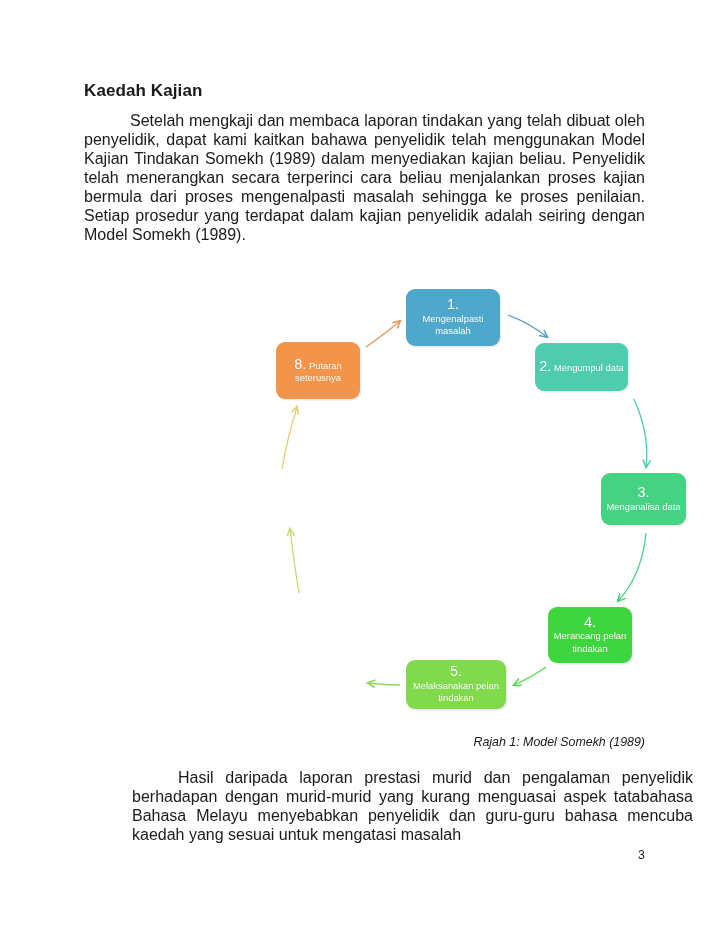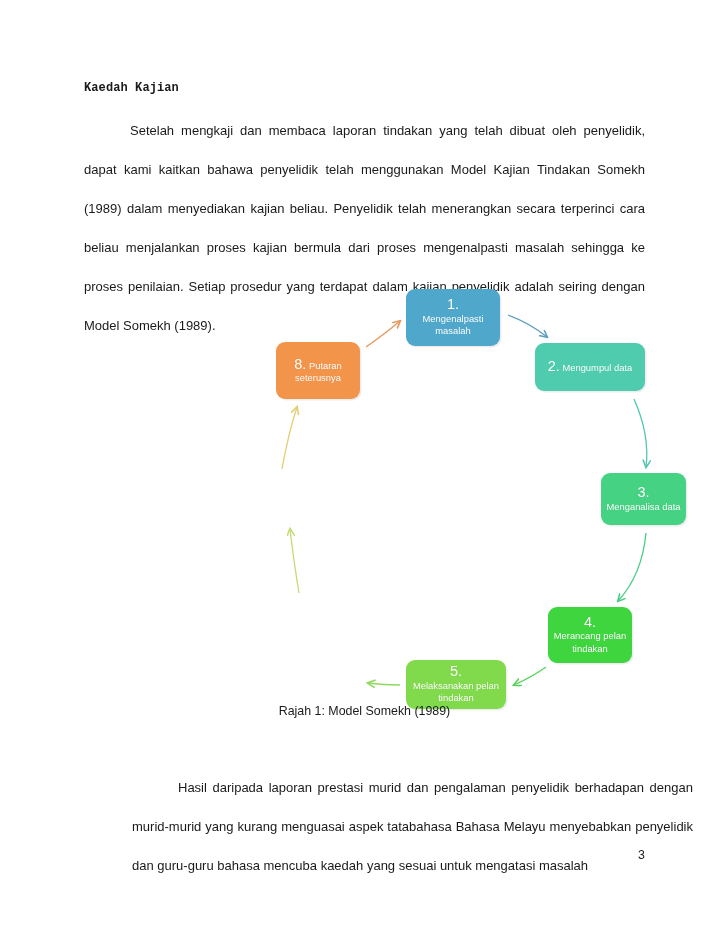--- a/index.html
+++ b/index.html
@@ -23,45 +23,45 @@
     position: absolute;
     left: 84px;
     top: 0;
     width: 561px;
     height: 942px;
   }
   .section-heading {
     position: absolute;
     left: 0;
     top: 81px;
-    font-size: 12px;
+    font-size: 17px;
     font-weight: bold;
     letter-spacing: 0.1px;
-    font-family: Liberation Mono, monospace;
   }
   .para {
     position: absolute;
     left: 0;
     width: 561px;
-    font-size: 13px;
-    line-height: 39px;
+    font-size: 16px;
+    line-height: 19px;
     text-align: justify;
     text-justify: inter-word;
   }
   .para-1 { top: 111px; }
   .para-1 .indent { display: inline-block; width: 46px; }
   .para-2 { top: 768px; margin-left: 48px; }
   .para-2 .indent { display: inline-block; width: 46px; }
   .figure-caption {
     position: absolute;
     left: 0;
-    top: 704px;
+    top: 735px;
     width: 561px;
-    text-align: center;
+    text-align: right;
     font-size: 12.4px;
+    font-style: italic;
   }
   .page-number {
     position: absolute;
     left: 0;
     top: 848px;
     width: 561px;
     text-align: right;
     font-size: 12.4px;
   }
 
@@ -150,21 +150,21 @@
         <path d="M352,392 Q338,402 320,410" stroke="#57D457" stroke-width="1.3" fill="none" marker-end="url(#ah4)"></path>
         <path d="M206,410 Q190,410 174,408" stroke="#8FD95E" stroke-width="1.3" fill="none" marker-end="url(#ah5)"></path>
         <path d="M105,318 Q100,288 96,254" stroke="#C3DC72" stroke-width="1.3" fill="none" marker-end="url(#ah6)"></path>
         <path d="M88,194 Q94,160 103,132" stroke="#E3CE74" stroke-width="1.3" fill="none" marker-end="url(#ah7)"></path>
         <path d="M172,72 Q192,58 206,46" stroke="#E3985C" stroke-width="1.3" fill="none" marker-end="url(#ah8)"></path>
       </svg>
 
       <div class="node" style="left: 212px; top: 14px; width: 94px; height: 57px; background: rgb(79, 168, 204);">
         <span class="inner"><span class="num">1.</span><br>Mengenalpasti masalah</span>
       </div>
-      <div class="node" style="left: 341px; top: 68px; width: 110px; height: 48px; background: rgb(79, 204, 174); align-items: center;">
+      <div class="node" style="left: 341px; top: 68px; width: 93px; height: 48px; background: rgb(79, 204, 174); align-items: center;">
         <span class="inner"><span class="num">2.</span> Mengumpul data</span>
       </div>
       <div class="node" style="left: 407px; top: 198px; width: 85px; height: 52px; background: rgb(69, 211, 131);">
         <span class="inner"><span class="num">3.</span><br>Menganalisa data</span>
       </div>
       <div class="node" style="left: 354px; top: 332px; width: 84px; height: 56px; background: rgb(63, 213, 63);">
         <span class="inner"><span class="num">4.</span><br>Merancang pelan tindakan</span>
       </div>
       <div class="node" style="left: 212px; top: 385px; width: 100px; height: 49px; background: rgb(128, 218, 75);">
         <span class="inner"><span class="num">5.</span><br>Melaksanakan pelan tindakan</span>

